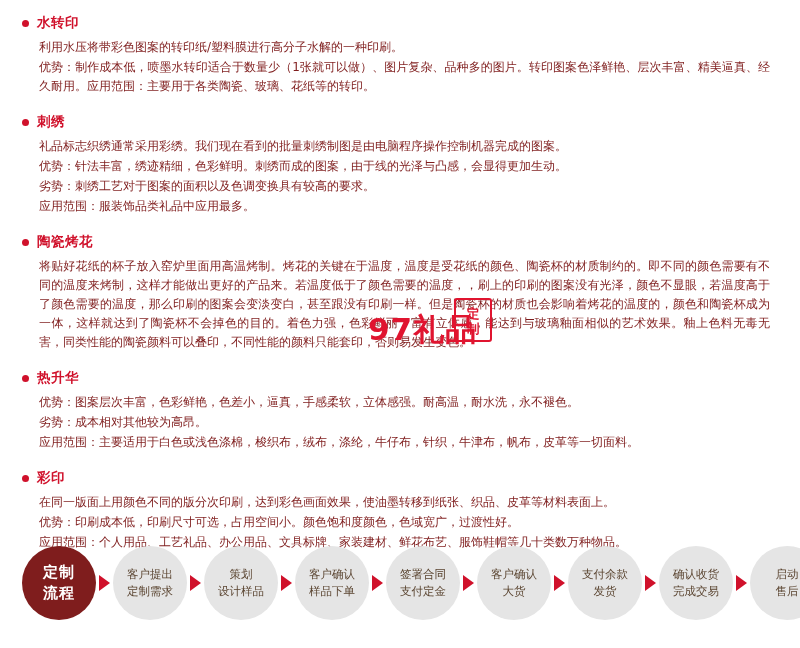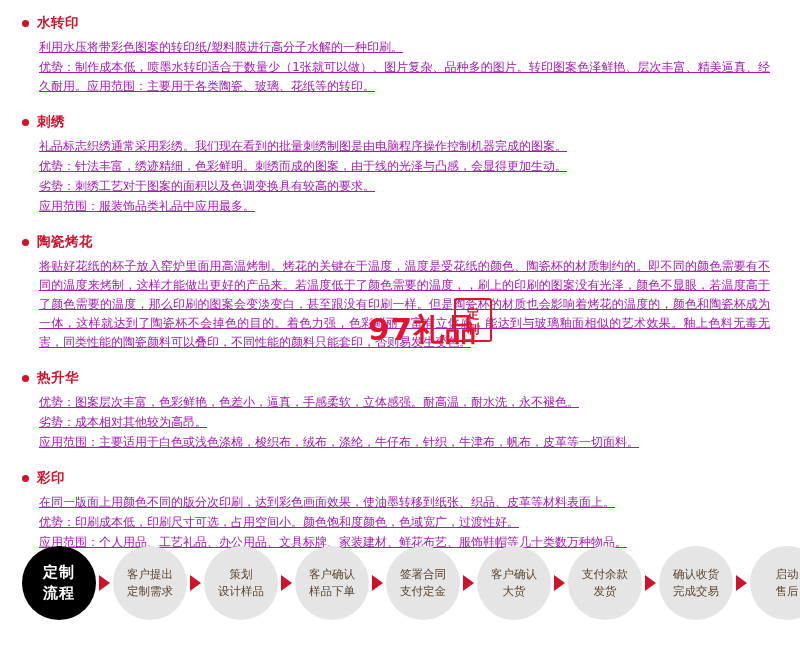--- a/index.html
+++ b/index.html
@@ -43,24 +43,23 @@
     font-size: 13.5px;
     font-weight: bold;
     letter-spacing: 0.5px;
   }
   .sec-body {
     padding-left: 17px;
   }
   .para {
     font-size: 12px;
     line-height: 19px;
-    color: #a21caf;
+    color: #7f1d1d;
     text-align: justify;
     margin: 0 0 1px 0;
-    text-decoration: underline;
   }
 
   
   .watermark {
     position: absolute;
     left: 368px;
     top: 298px;
     width: 130px;
     height: 52px;
     pointer-events: none;
@@ -99,21 +98,21 @@
     top: 538px;
     width: 760px;
     height: 90px;
     display: flex;
     align-items: center;
   }
   .flow-badge {
     width: 74px;
     height: 74px;
     border-radius: 50%;
-    background: #000000;
+    background: #7f1d1d;
     color: #ffffff;
     display: flex;
     flex-direction: column;
     align-items: center;
     justify-content: center;
     font-size: 15px;
     font-weight: bold;
     line-height: 21px;
     flex: 0 0 auto;
     letter-spacing: 1px;

